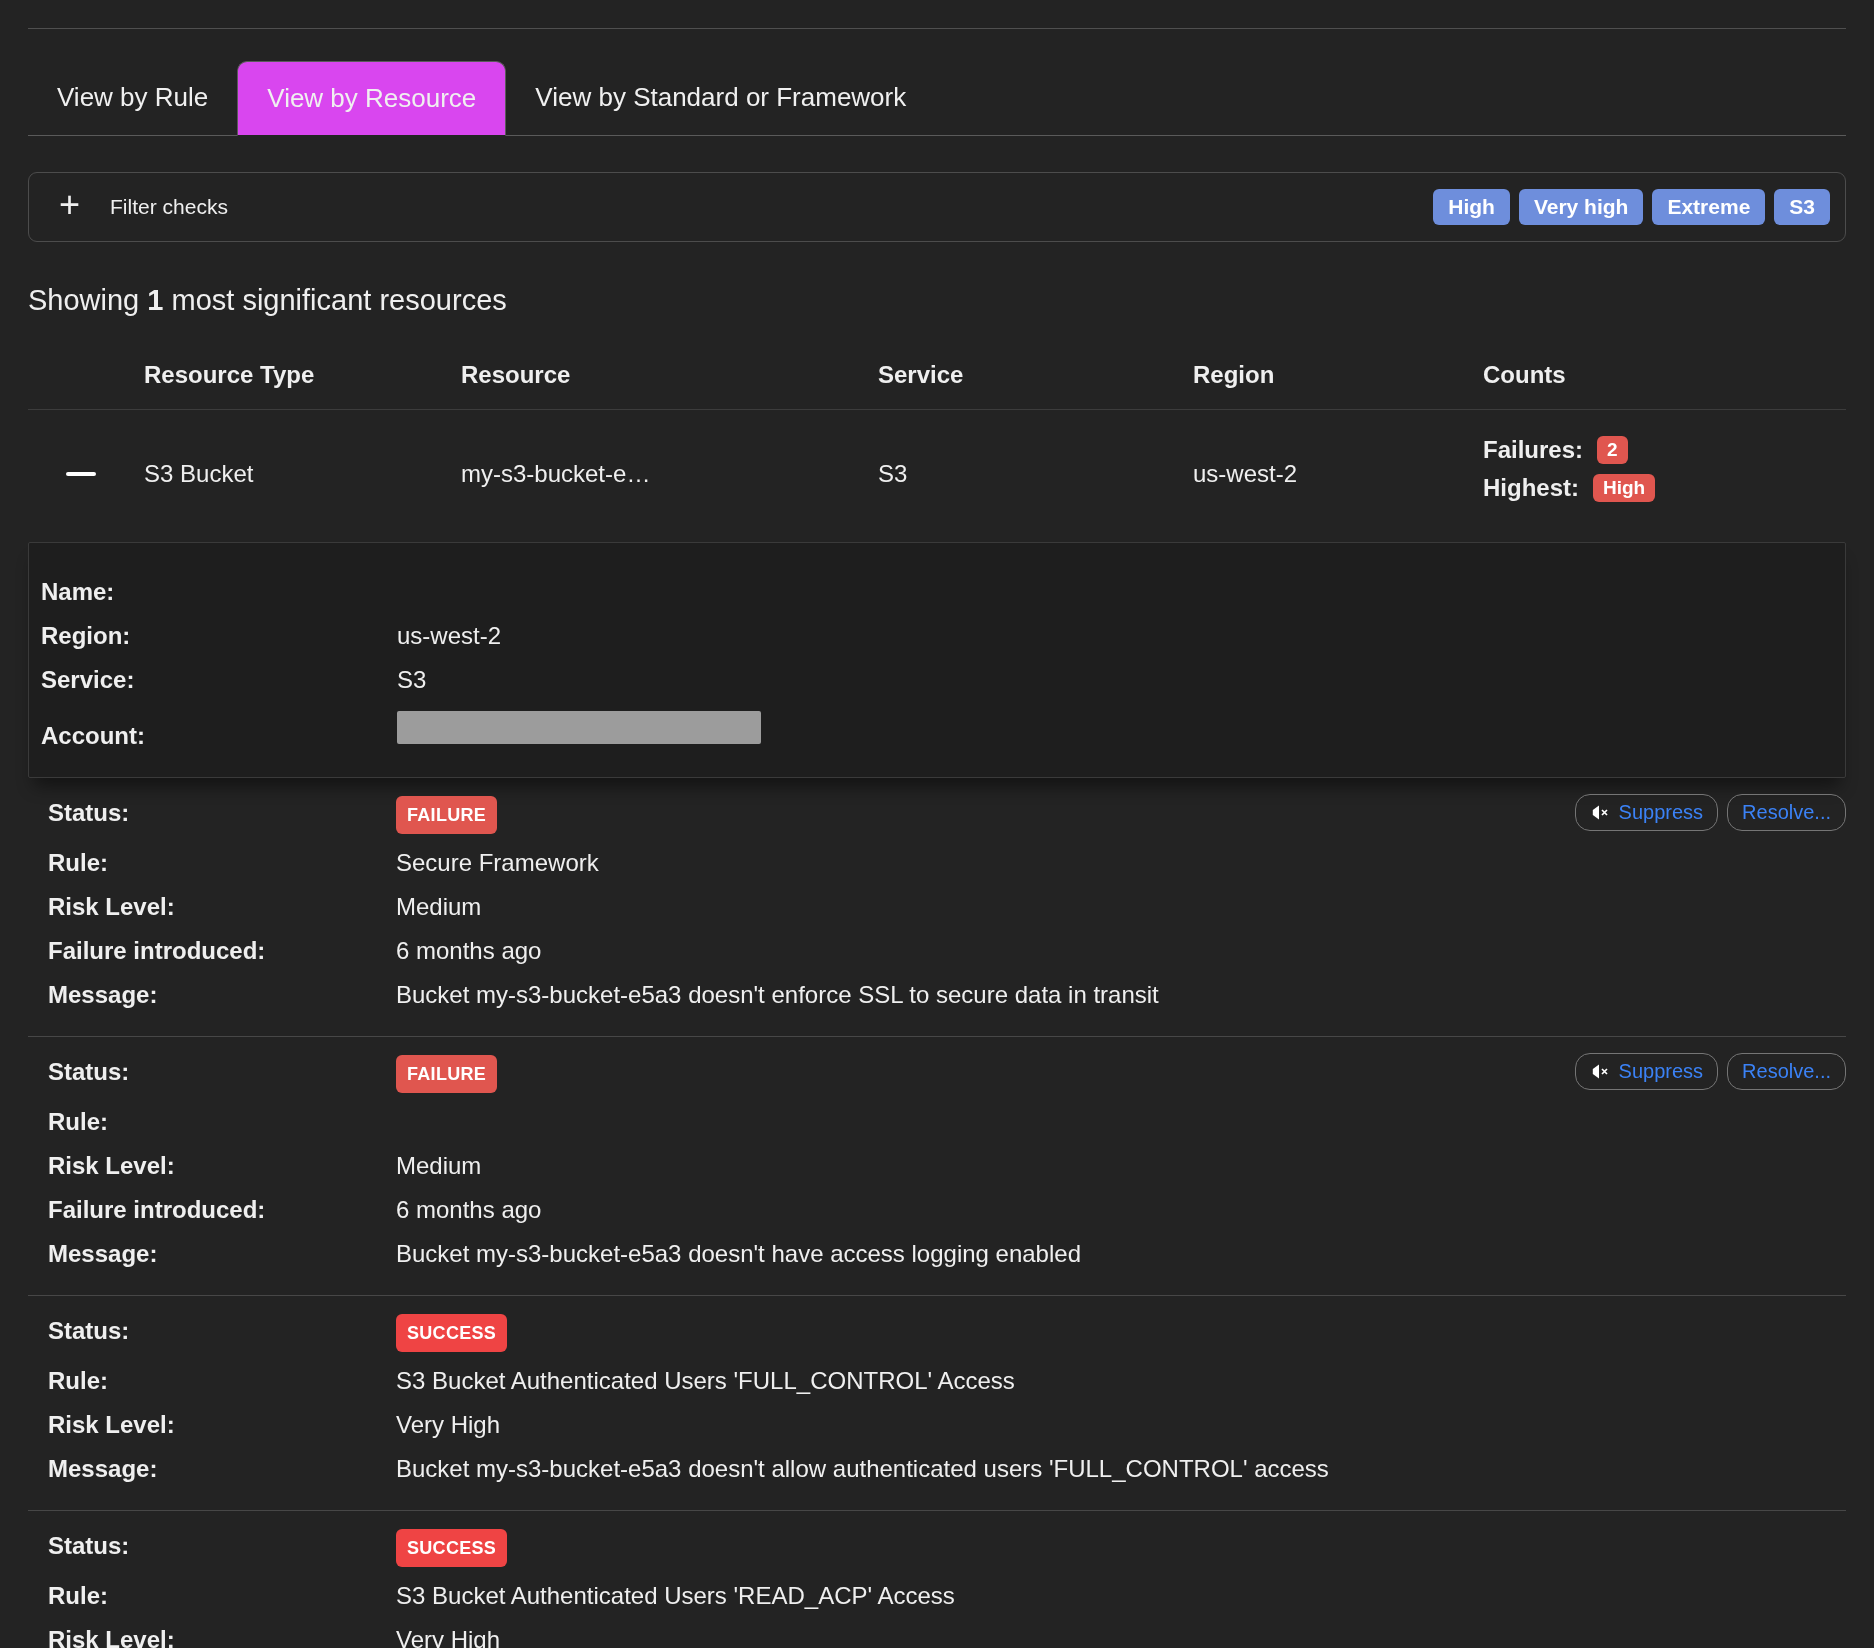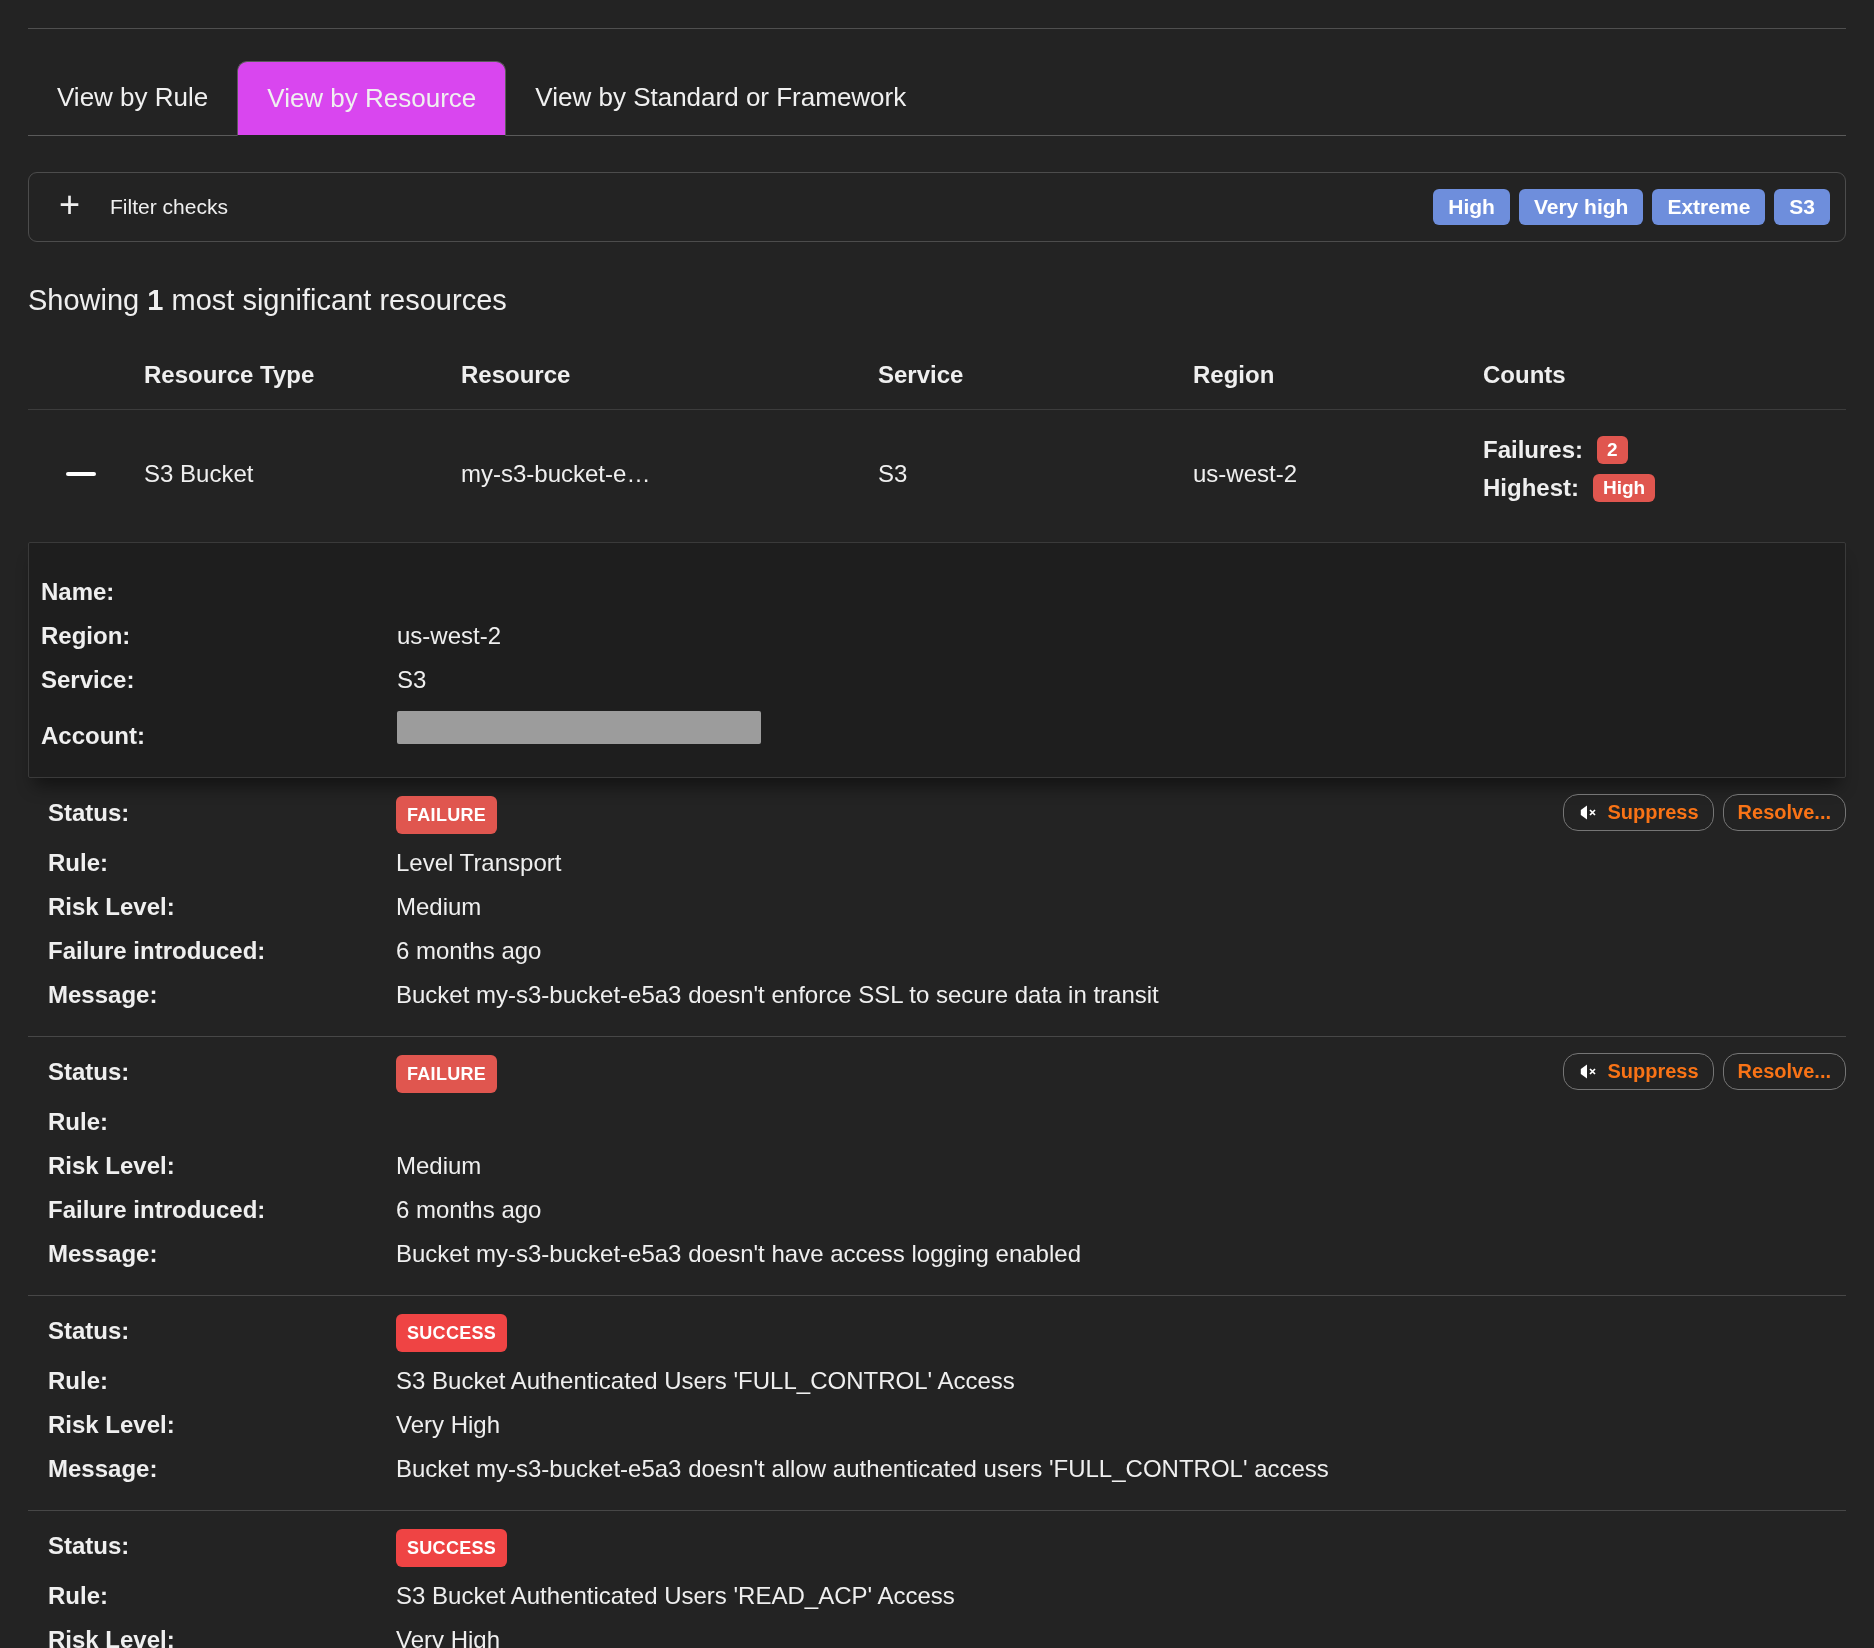--- a/index.html
+++ b/index.html
@@ -59,21 +59,21 @@
   .check { position:relative; padding:18px 0 12px 20px; }
   .check + .check { border-top:1px solid #474747; }
   .check .kv { grid-template-columns:348px 1fr; }
   .status-badge { display:inline-block; color:#fff; font-weight:bold; font-size:18px; padding:4px 11px; border-radius:6px; letter-spacing:0.3px; }
   .failure { background:#e0564f; }
   .success { background:#ef4444; }
   .actions { position:absolute; right:0; top:16px; display:flex; gap:9px; }
   .btn {
     display:inline-flex; align-items:center; gap:9px;
     background:transparent; border:1px solid #757575; border-radius:15px;
-    color:#f97316; font-size:20px; padding:6px 14px; font-family:inherit; cursor:pointer; white-space:nowrap;font-weight:bold;
+    color:#3b82f6; font-size:20px; padding:6px 14px; font-family:inherit; cursor:pointer; white-space:nowrap;
   }
   .btn svg { display:block; }
 </style>
 </head>
 <body>
 
 <div class="page">
 
   <div class="top-rule"></div>
 
@@ -151,21 +151,21 @@
 
   <div class="checks">
 
     <div class="check">
       <div class="kv">
         <span class="k">Status:</span>
         <span><span class="status-badge failure">FAILURE</span></span>
       </div>
       <div class="kv">
         <span class="k">Rule:</span>
-        <span>Level Transport</span>
+        <span>Secure Framework</span>
       </div>
       <div class="kv">
         <span class="k">Risk Level:</span>
         <span>Medium</span>
       </div>
       <div class="kv">
         <span class="k">Failure introduced:</span>
         <span>6 months ago</span>
       </div>
       <div class="kv">

